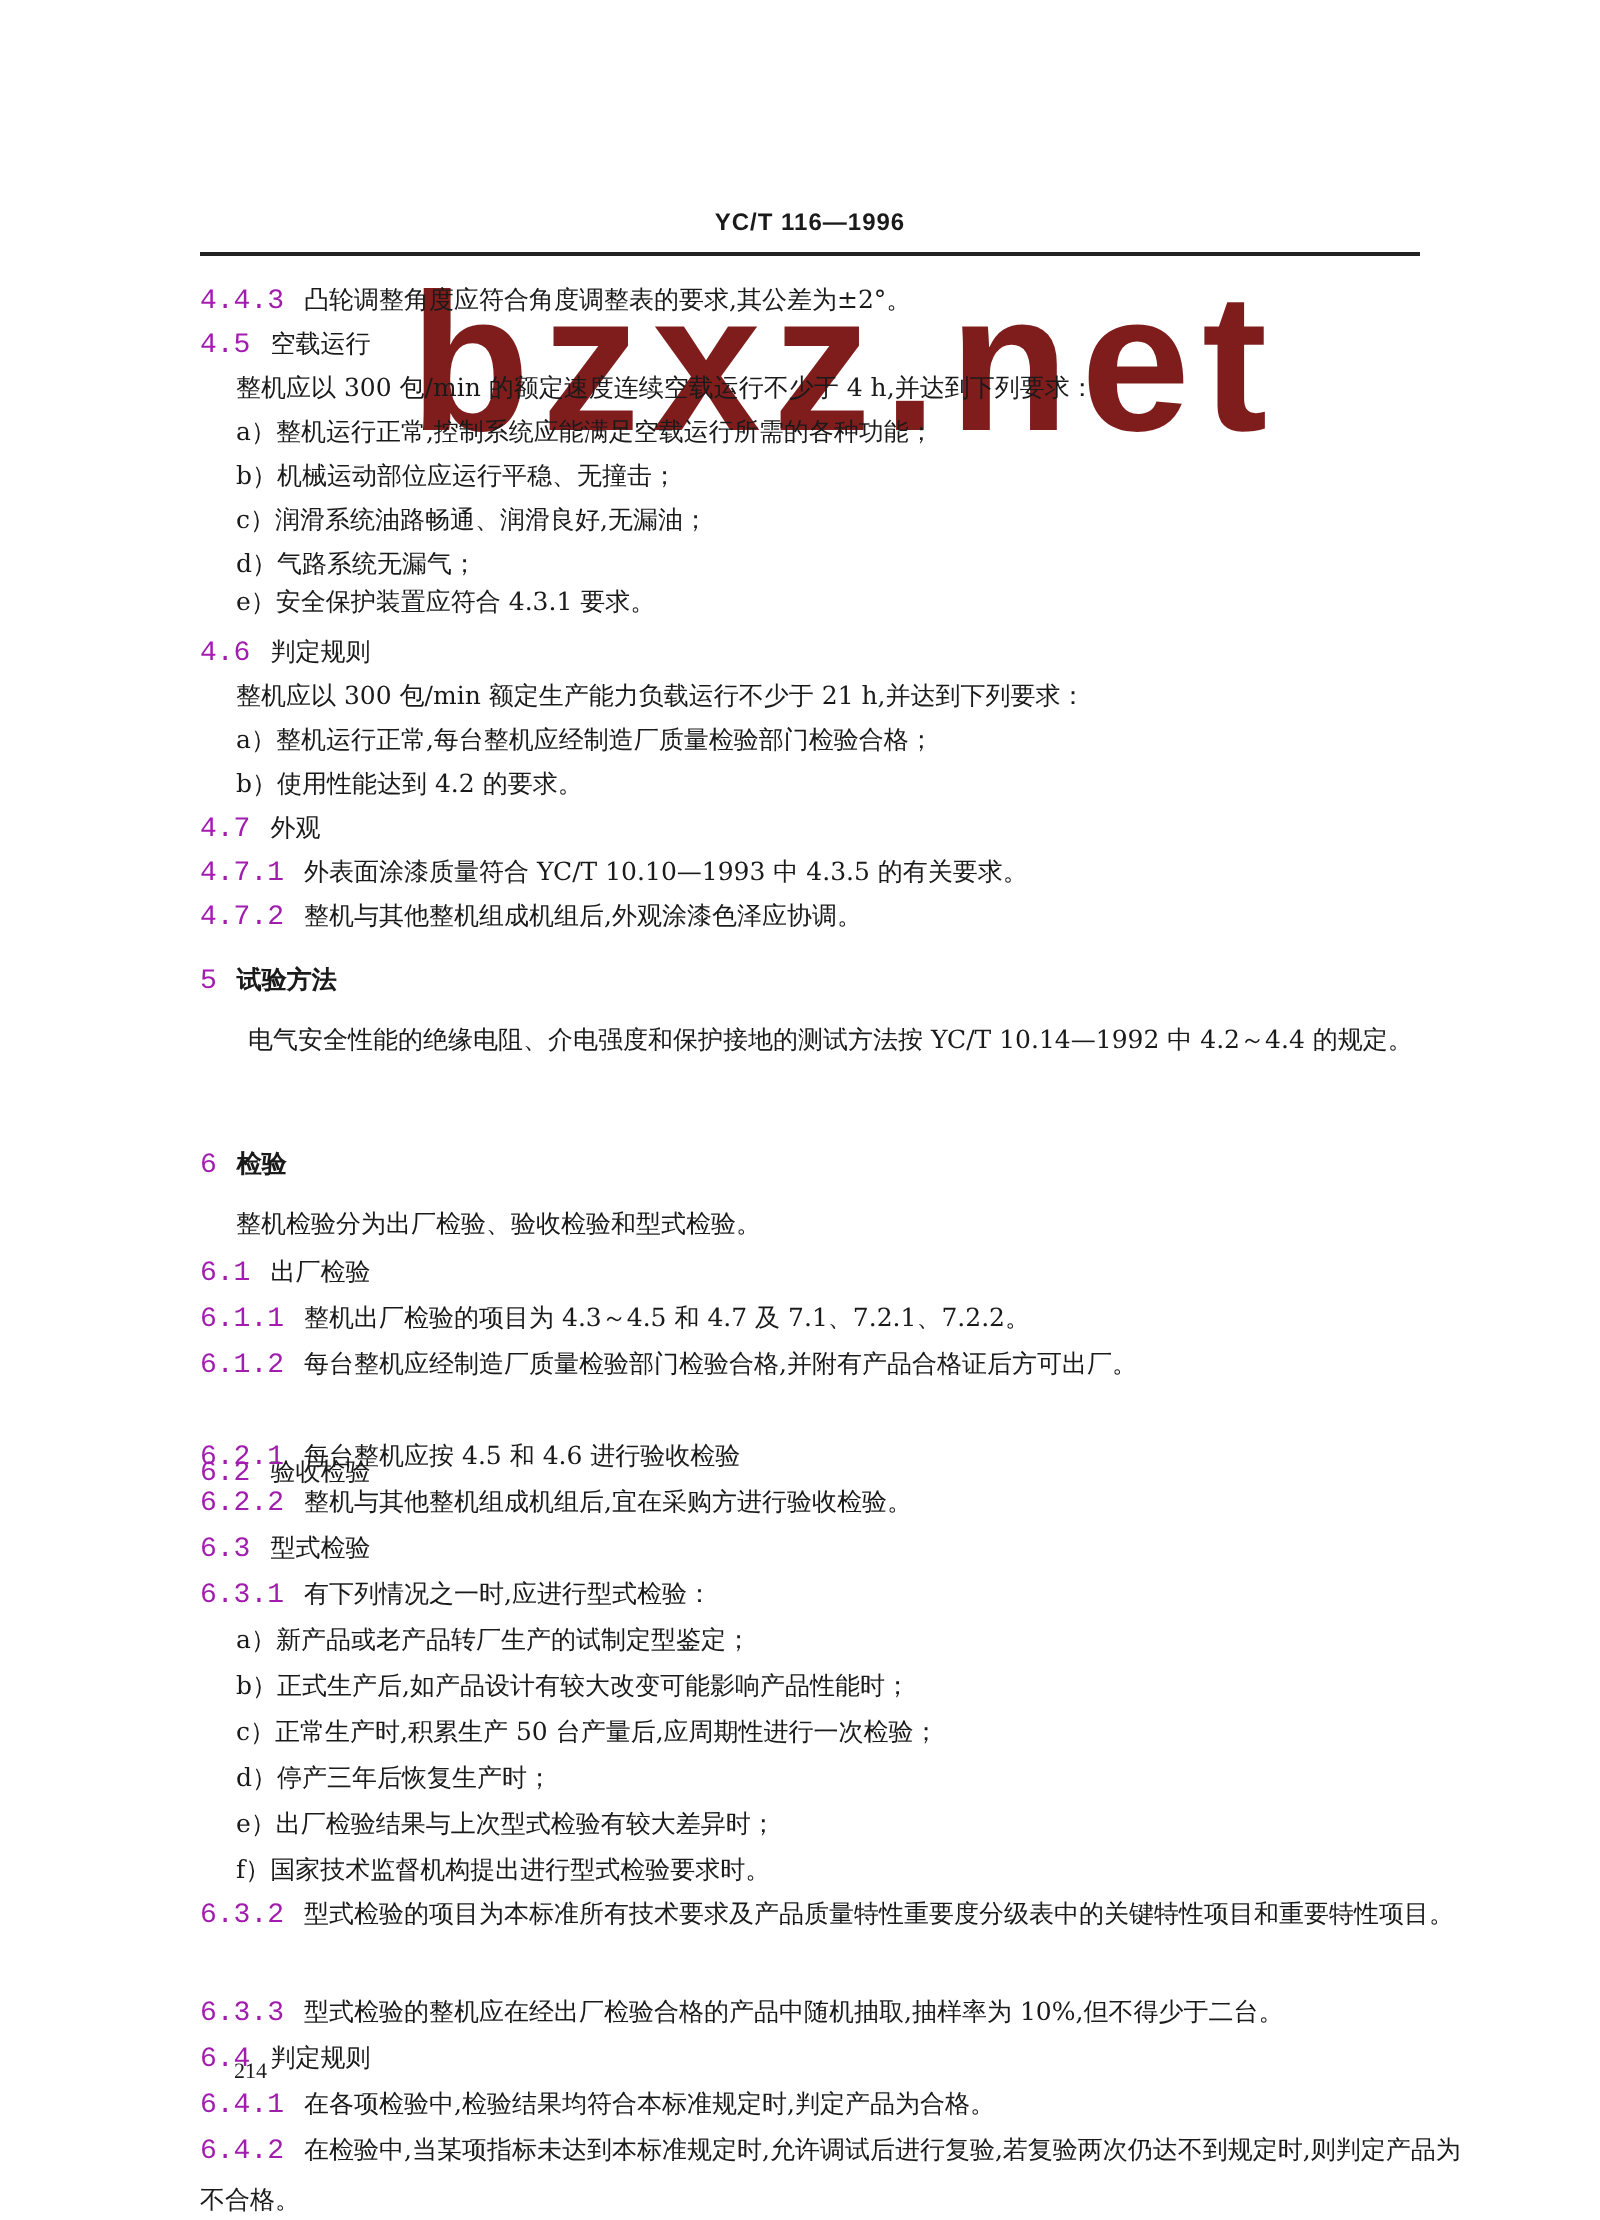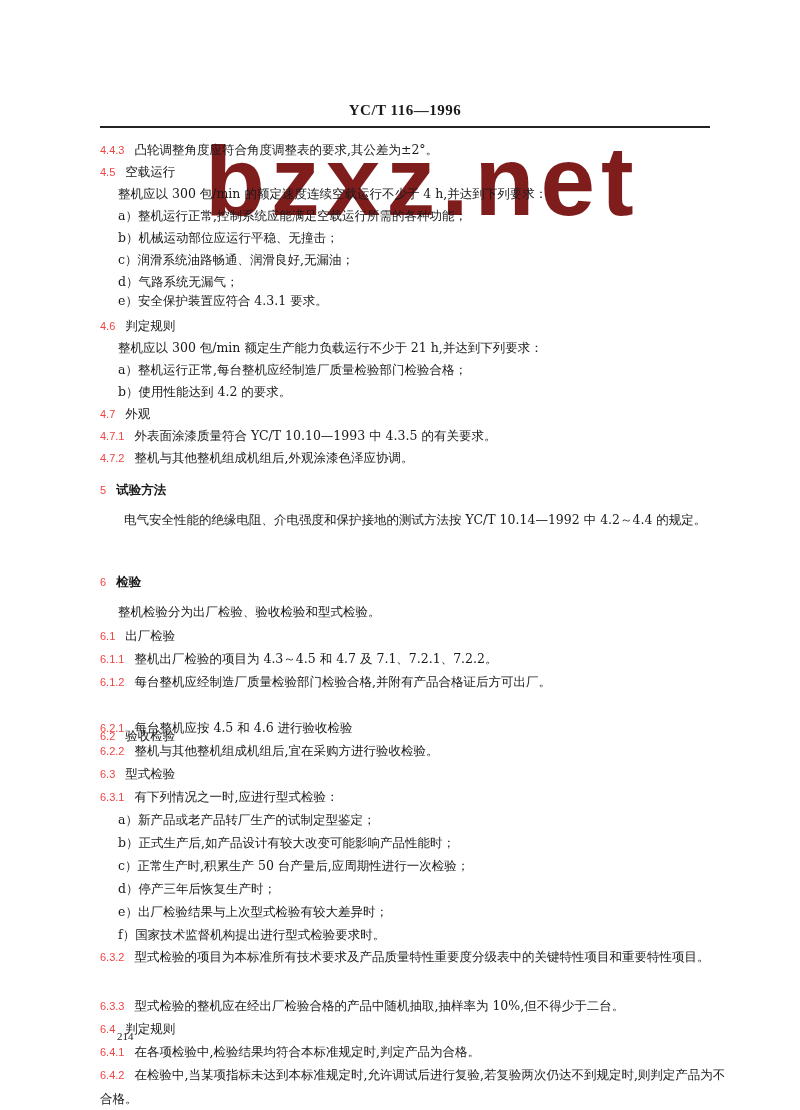--- a/index.html
+++ b/index.html
@@ -1,25 +1,25 @@
 <!DOCTYPE html>
 <html><head>
 <meta charset="utf-8">
 <style>
   html, body { margin: 0; padding: 0; background: #ffffff; }
   body { width: 800px; height: 1110px; position: relative; overflow: hidden;
          font-family: "DejaVu Serif", "Liberation Serif", serif; color: #1a1a1a; }
   .watermark { position: absolute; left: 205px; top: 132px; font-family: Liberation Sans, sans-serif;
                font-weight: bold; font-size: 98px; letter-spacing: 6px; color: #7f1d1d; z-index: 0; line-height: 1; }
   .header { position: absolute; left: 100px; width: 610px; top: 100px; text-align: center; z-index: 1; }
-  .header-title { font-family: Liberation Serif, serif; font-weight: bold; font-size: 15px; letter-spacing: 0.5px; }
+  .header-title { font-family: Liberation Sans, sans-serif; font-weight: bold; font-size: 12px; letter-spacing: 0.5px; }
   .header-rule { position: absolute; left: 100px; width: 610px; top: 126px; height: 0; border-top: 2px solid #222; z-index: 1; }
   .content { position: absolute; left: 100px; top: 140px; width: 630px; z-index: 1; font-size: 12.5px; }
   .line { position: absolute; left: 0; white-space: nowrap; line-height: 20px; }
-  .num { font-family: Liberation Sans, sans-serif; font-size: 11px; color: #ef4444; }
+  .num { font-family: Liberation Mono, monospace; font-size: 14px; color: #a21caf; }
   .sp { display: inline-block; width: 10px; }
   .indent { left: 18px; }
   .h1 .t { font-weight: bold; }
   .para { position: absolute; left: 0; width: 630px; line-height: 24px; text-indent: 24px; }
   .wrap { position: absolute; left: 0; width: 632px; line-height: 24px; }
   .pageno { position: absolute; left: 117px; top: 1030px; font-size: 11px; font-family: "Liberation Serif", serif; }
 </style>
 </head>
 <body>
 

